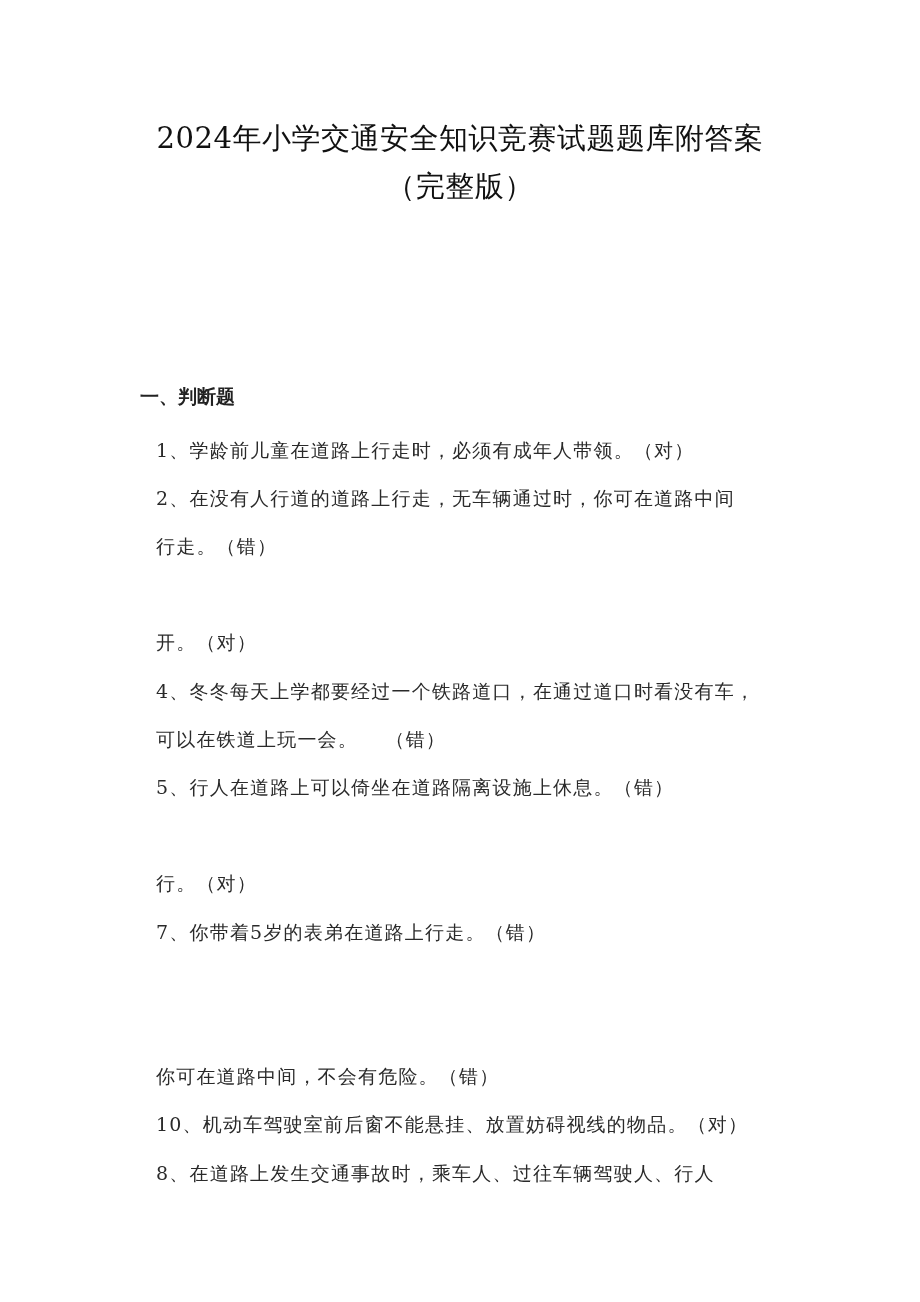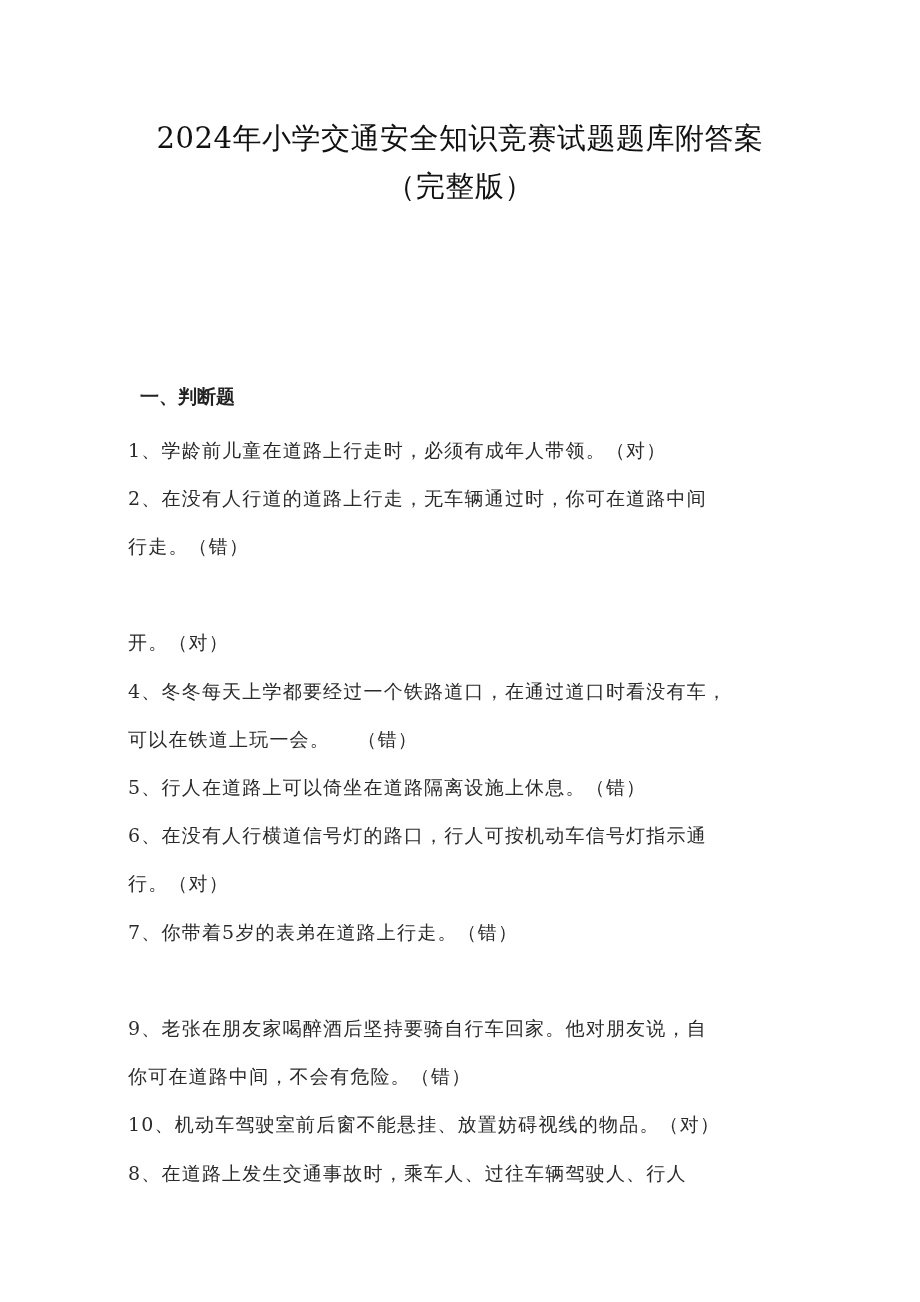--- a/index.html
+++ b/index.html
@@ -40,21 +40,21 @@
       top: 382px;
       font-size: 19px;
       line-height: 28px;
       font-weight: bold;
       color: #222;
       font-family: "DejaVu Sans", "Liberation Sans", sans-serif;
       text-align: right;
     }
     .line {
       position: absolute;
-      left: 128px;
+      left: 156px;
       font-size: 19px;
       line-height: 28px;
       white-space: nowrap;
       color: #2a2a2a;
       letter-spacing: 1.2px;
     }
   </style>
 </head>
 <body>
 
@@ -64,20 +64,18 @@
 
   <div class="section-heading">一、判断题</div>
 
   <div class="line" style="top:436px">1、学龄前儿童在道路上行走时，必须有成年人带领。（对）</div>
   <div class="line" style="top:484px">2、在没有人行道的道路上行走，无车辆通过时，你可在道路中间</div>
   <div class="line" style="top:532px">行走。（错）</div>
   <div class="line" style="top:628px">开。（对）</div>
   <div class="line" style="top:677px">4、冬冬每天上学都要经过一个铁路道口，在通过道口时看没有车，</div>
   <div class="line" style="top:725px">可以在铁道上玩一会。　 （错）</div>
   <div class="line" style="top:773px">5、行人在道路上可以倚坐在道路隔离设施上休息。（错）</div>
-  <div class="line" style="top:821px">6、在没有人行横道信号灯的路口，行人可按机动车信号灯指示通</div>
   <div class="line" style="top:869px">行。（对）</div>
   <div class="line" style="top:918px">7、你带着5岁的表弟在道路上行走。（错）</div>
-  <div class="line" style="top:1014px">9、老张在朋友家喝醉酒后坚持要骑自行车回家。他对朋友说，自</div>
   <div class="line" style="top:1062px">你可在道路中间，不会有危险。（错）</div>
   <div class="line" style="top:1110px">10、机动车驾驶室前后窗不能悬挂、放置妨碍视线的物品。（对）</div>
   <div class="line" style="top:1159px">8、在道路上发生交通事故时，乘车人、过往车辆驾驶人、行人</div>
 </div>
 
 </body></html>

